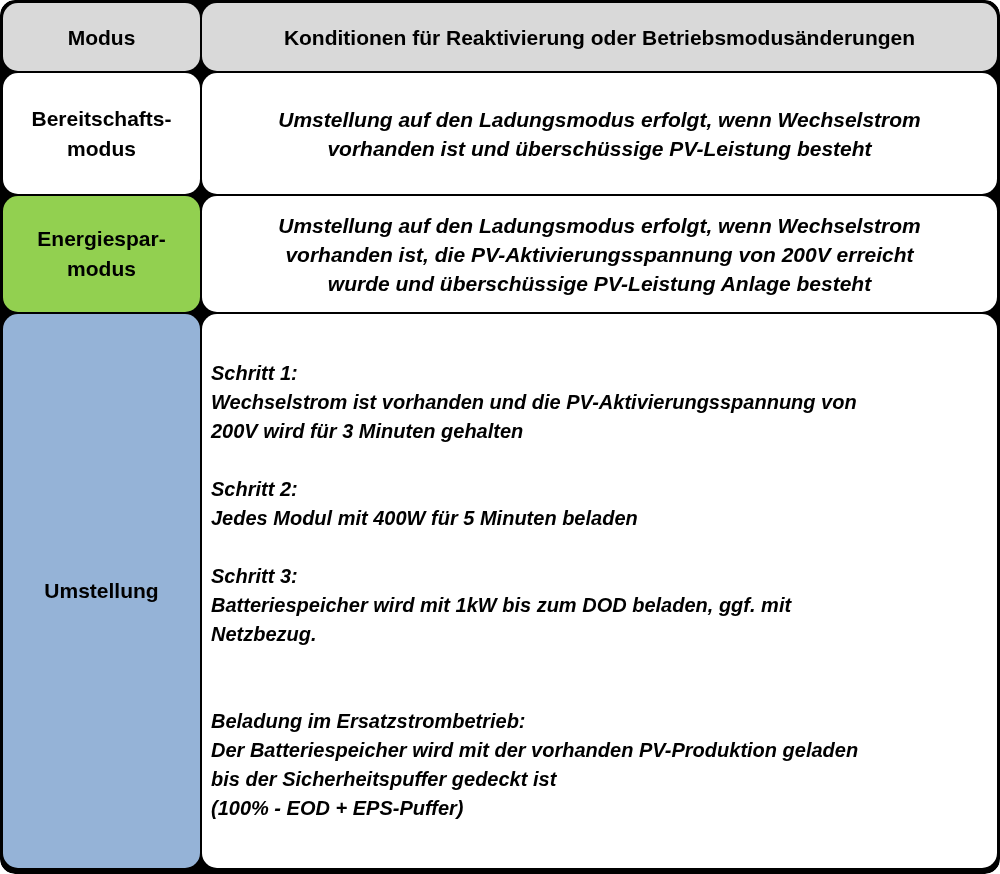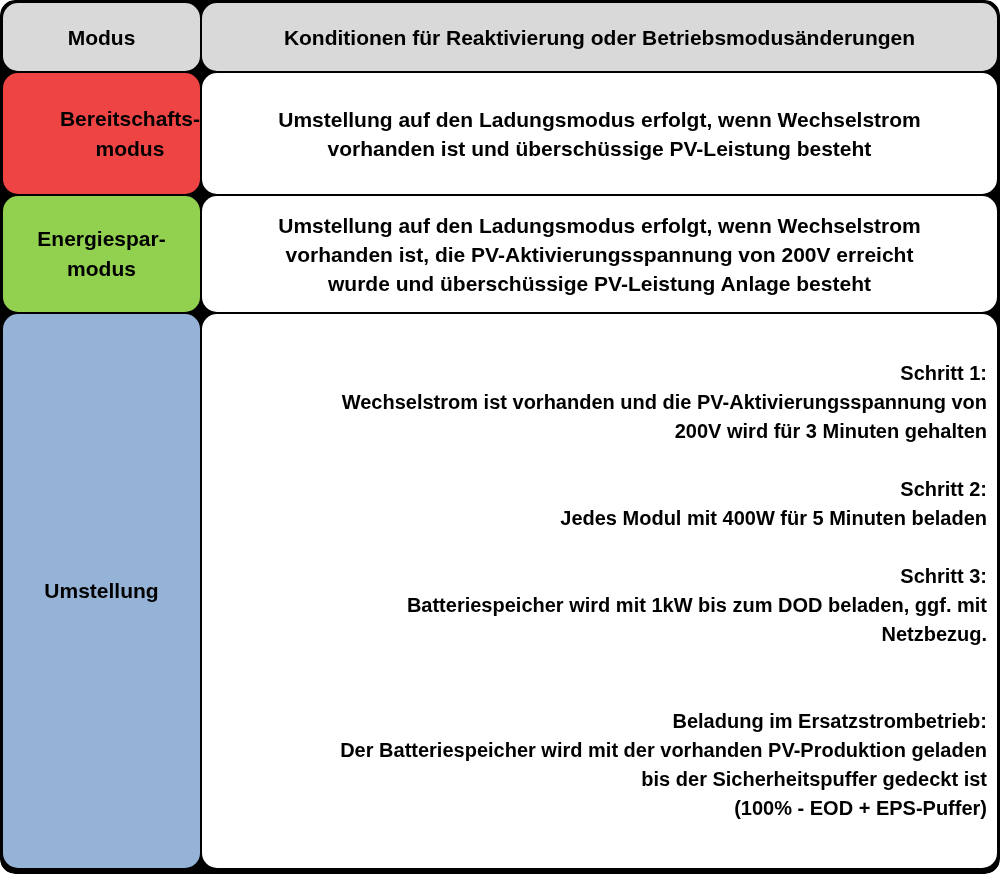--- a/index.html
+++ b/index.html
@@ -40,31 +40,31 @@
 
   .cell-text {
     white-space: pre-line;
     line-height: 29px;
     font-size: 21px;
   }
 
   .header-cell { background: #d9d9d9; }
   .header-cell .cell-text { font-size: 21px; }
 
-  .bg-standby    { background: #ef4444; justify-content: flex-end; }
+  .bg-standby    { background: #ffffff; }
   .bg-energiespar{ background: #92d050; }
   .bg-ruhe       { background: #95b3d7; }
 
   .mode-cell .cell-text { font-size: 21px; line-height: 30px; }
 
-  .conditions-cell { padding: 0 4px; }
+  .conditions-cell { padding: 0 4px; font-style: italic; }
 
   .conditions-detail {
     justify-content: flex-start;
-    text-align: right;
+    text-align: left;
     padding: 0 10px 0 9px;
   }
   .conditions-detail .cell-text {
     font-size: 20px;
     line-height: 29px;
     width: 100%;
   }
 </style>
 </head>
 <body>

